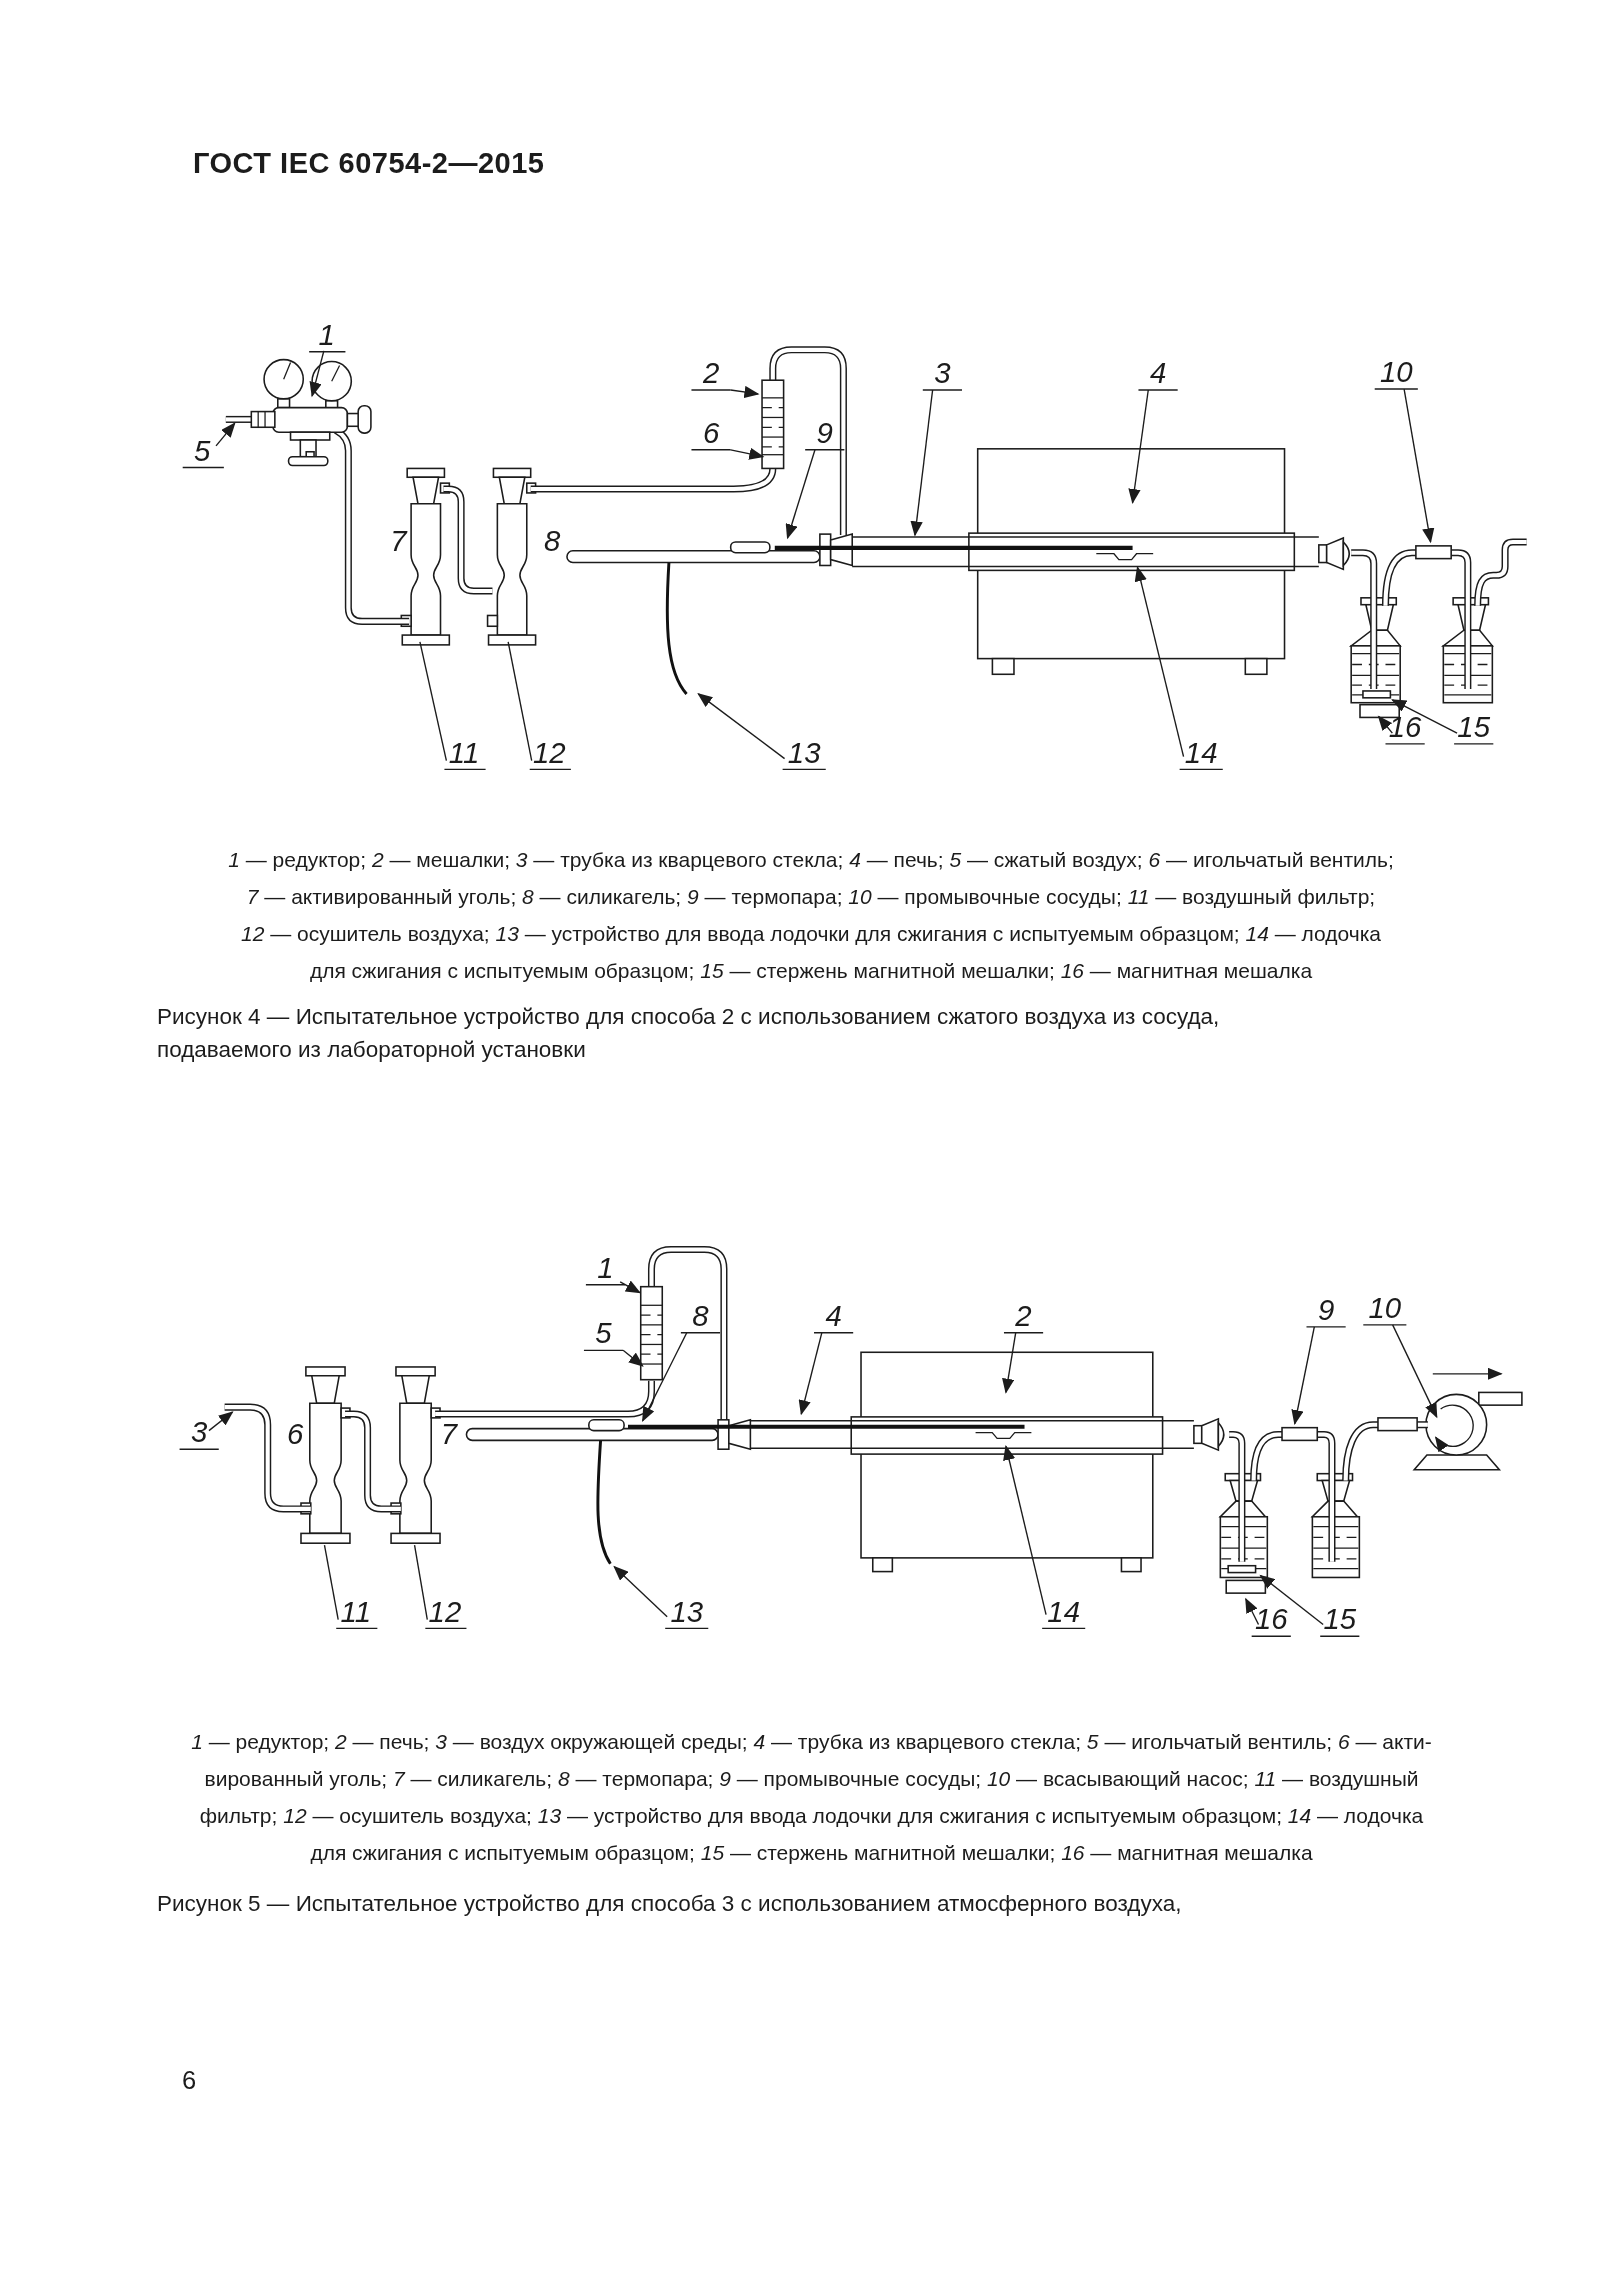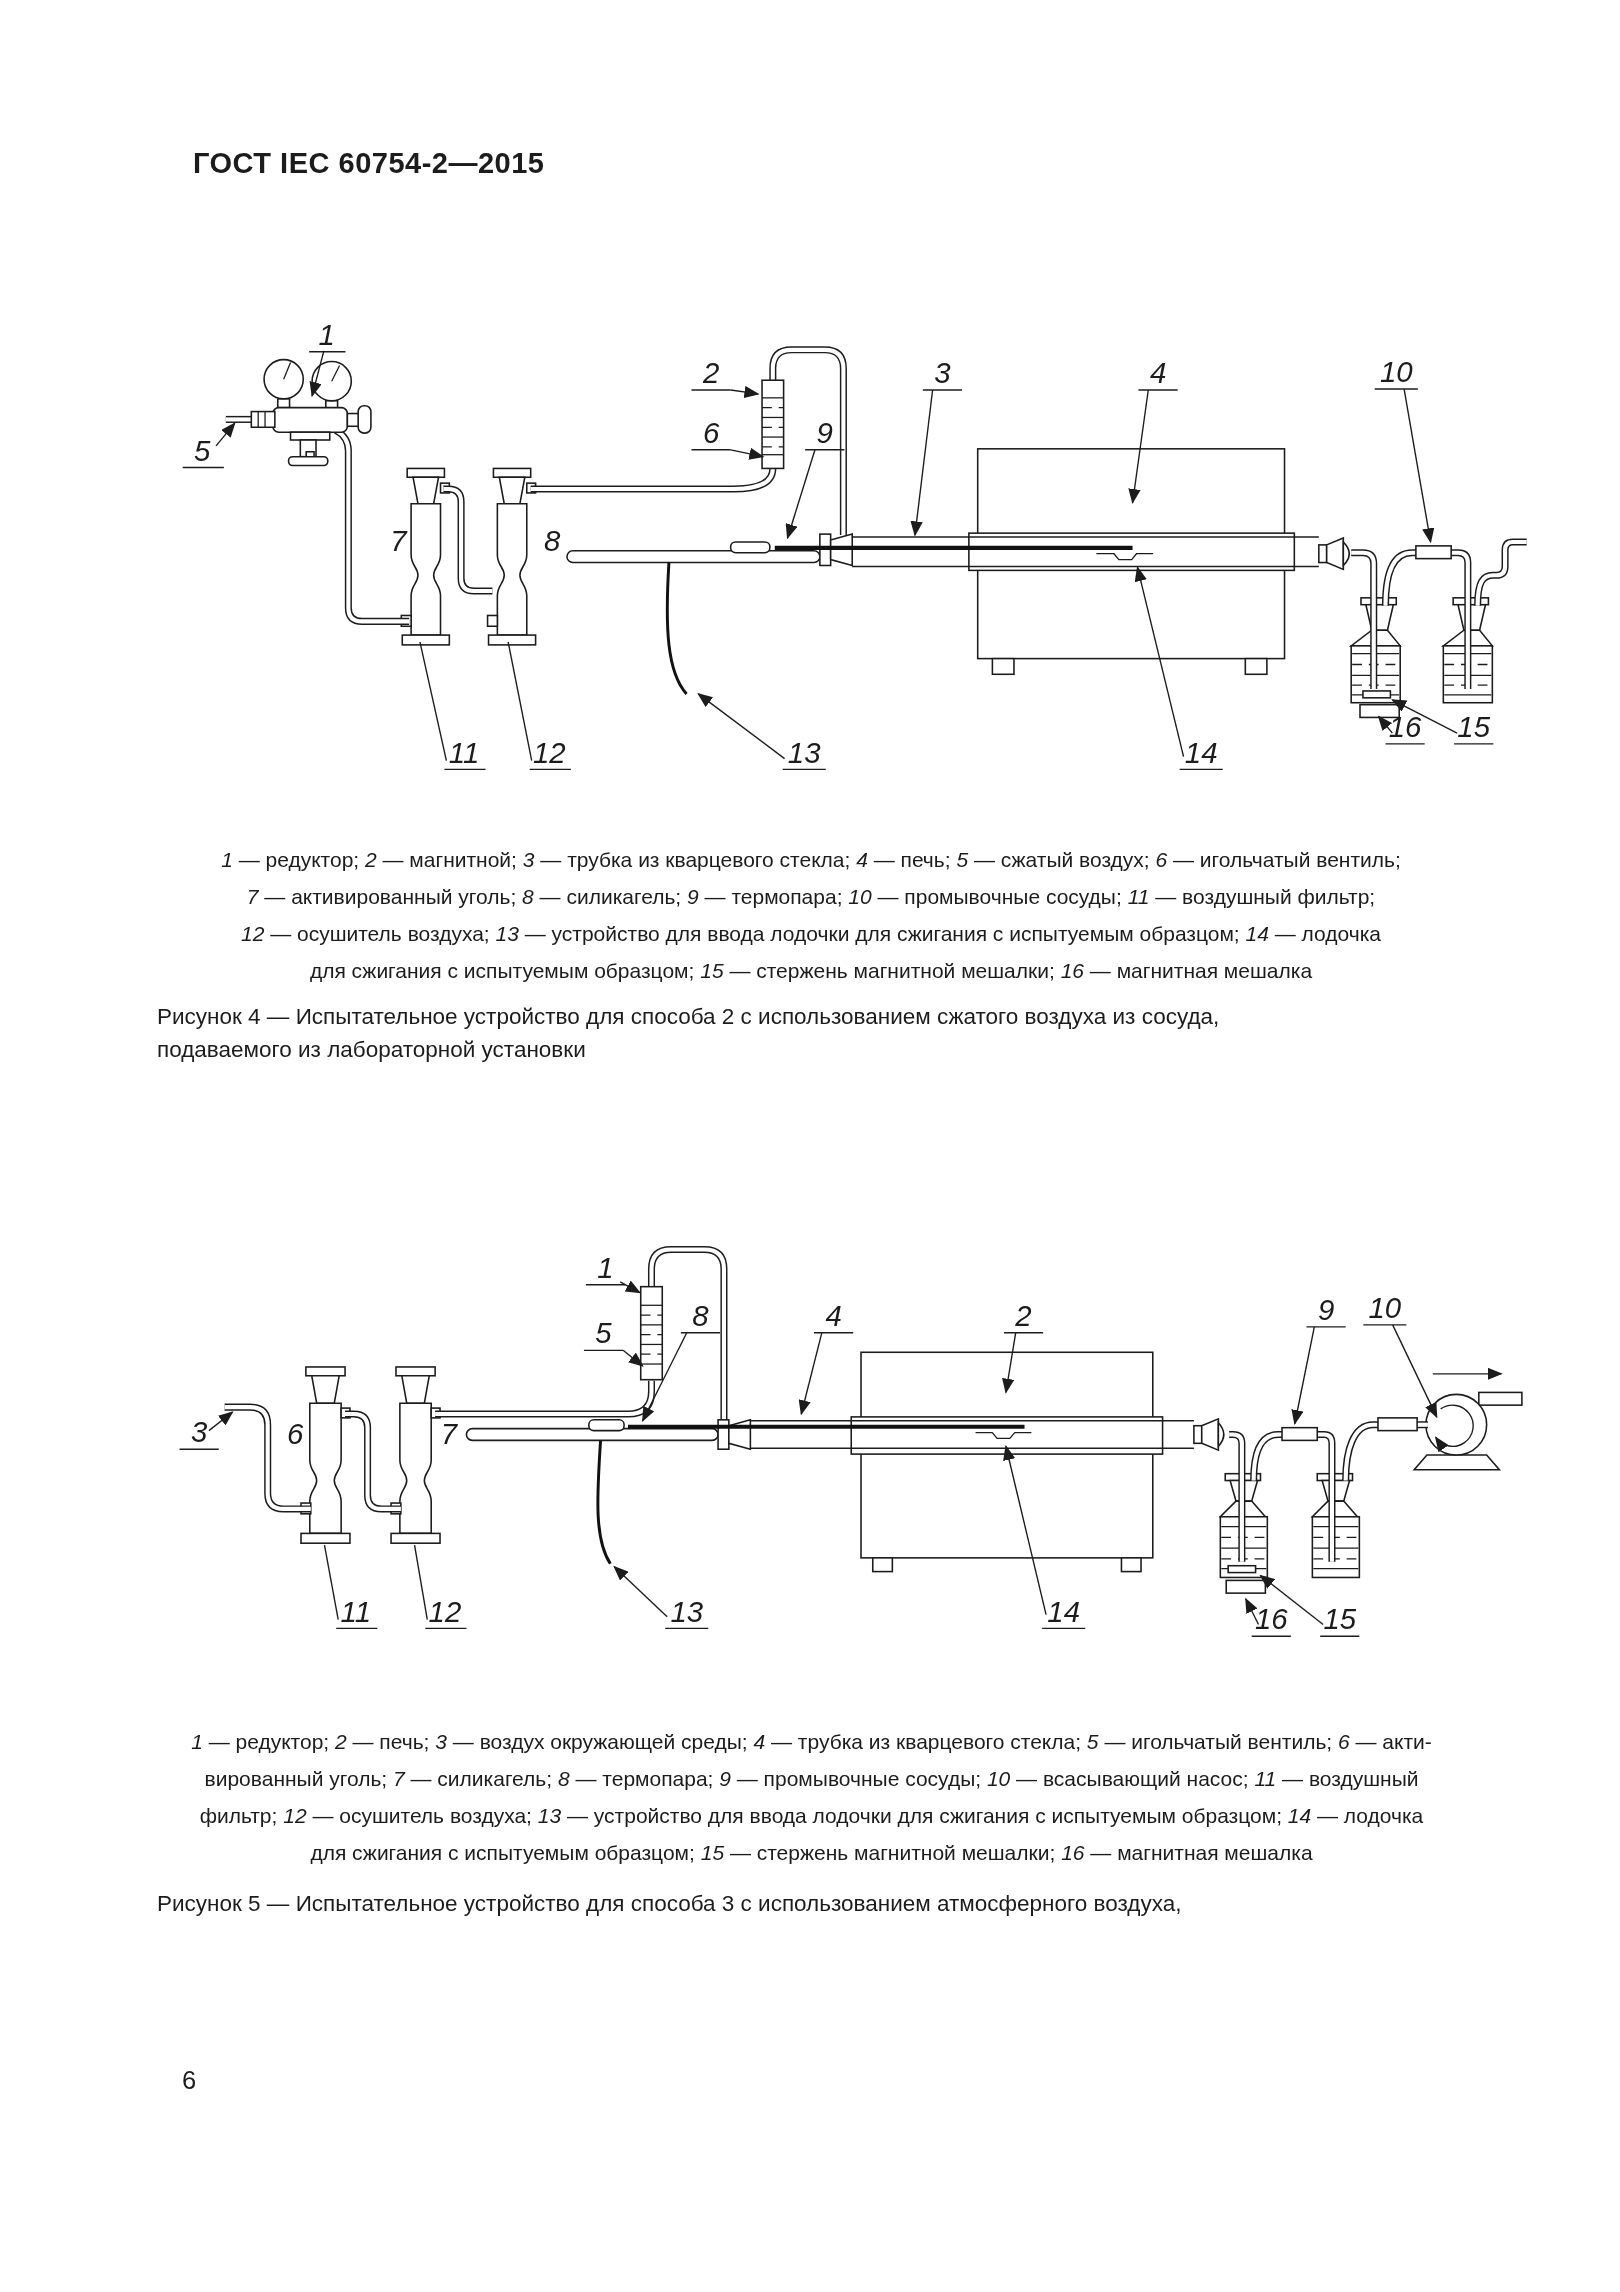--- a/index.html
+++ b/index.html
@@ -200,21 +200,21 @@
       <text class="co" x="1433" y="752">16</text>
       <line class="ldr" x1="1413" y1="759" x2="1453" y2="759"></line>
       <path class="ldr" d="M1420,748 L1406,731" marker-end="url(#ah4)"></path>
       <text class="co" x="1503" y="752">15</text>
       <line class="ldr" x1="1483" y1="759" x2="1523" y2="759"></line>
       <path class="ldr" d="M1486,748 L1420,714" marker-end="url(#ah4)"></path>
     </g>
   </svg>
 
   <div class="legend" style="left:157px;top:841px;width:1308px">
-      <div><span class="it">1</span><span> — редуктор; </span><span class="it">2</span><span> — магнитной; </span><span class="it">3</span><span> — трубка из кварцевого стекла; </span><span class="it">4</span><span> — печь; </span><span class="it">5</span><span> — сжатый воздух; </span><span class="it">6</span><span> — игольчатый вентиль;</span></div>
+      <div><span class="it">1</span><span> — редуктор; </span><span class="it">2</span><span> — мешалки; </span><span class="it">3</span><span> — трубка из кварцевого стекла; </span><span class="it">4</span><span> — печь; </span><span class="it">5</span><span> — сжатый воздух; </span><span class="it">6</span><span> — игольчатый вентиль;</span></div>
       <div><span class="it">7</span><span> — активированный уголь; </span><span class="it">8</span><span> — силикагель; </span><span class="it">9</span><span> — термопара; </span><span class="it">10</span><span> — промывочные сосуды; </span><span class="it">11</span><span> — воздушный фильтр;</span></div>
       <div><span class="it">12</span><span> — осушитель воздуха; </span><span class="it">13</span><span> — устройство для ввода лодочки для сжигания с испытуемым образцом; </span><span class="it">14</span><span> — лодочка</span></div>
       <div><span>для сжигания с испытуемым образцом; </span><span class="it">15</span><span> — стержень магнитной мешалки; </span><span class="it">16</span><span> — магнитная мешалка</span></div>
     </div>
   <div class="cap" style="left:157px;top:1000px;width:1308px">
     <div>Рисунок  4 — Испытательное устройство для способа 2 с использованием сжатого воздуха из сосуда,</div>
     <div>подаваемого из лабораторной установки</div>
   </div>
 
   <svg style="left:118px;top:1225px;width:1441px;height:421px" viewBox="120 1250 1470 430">

